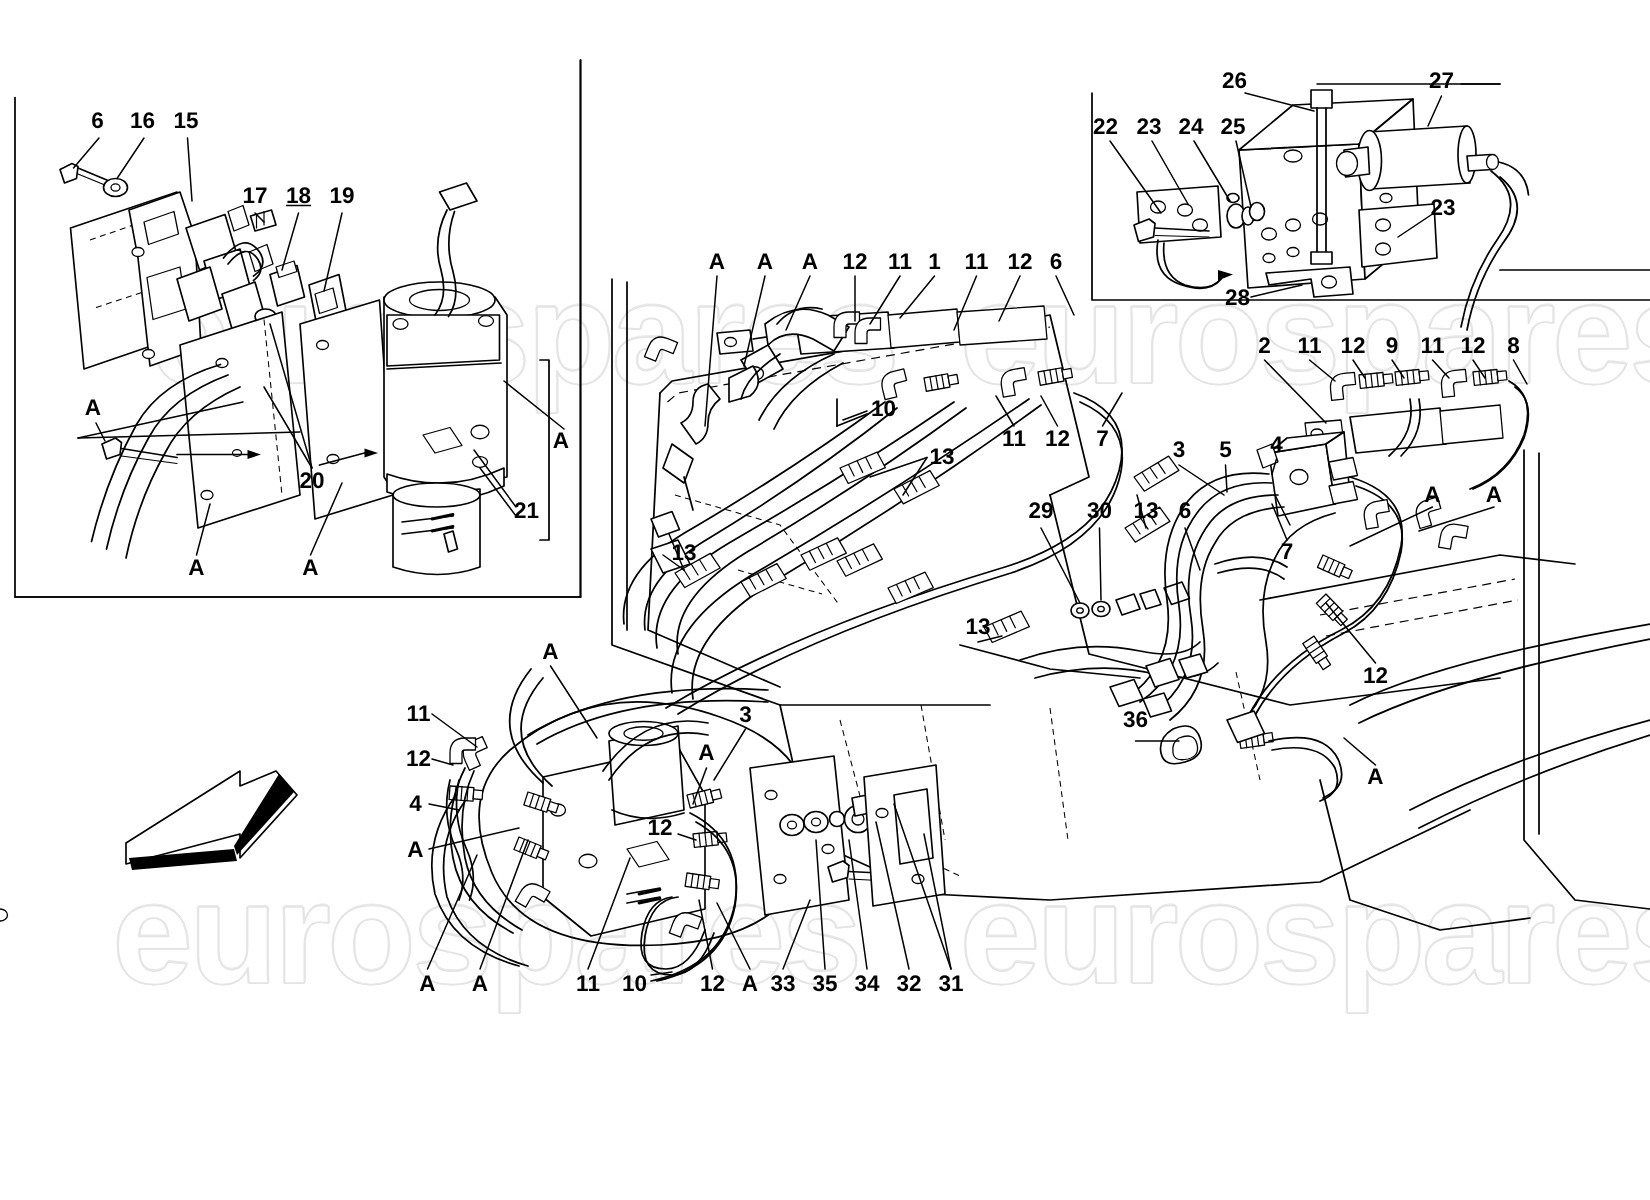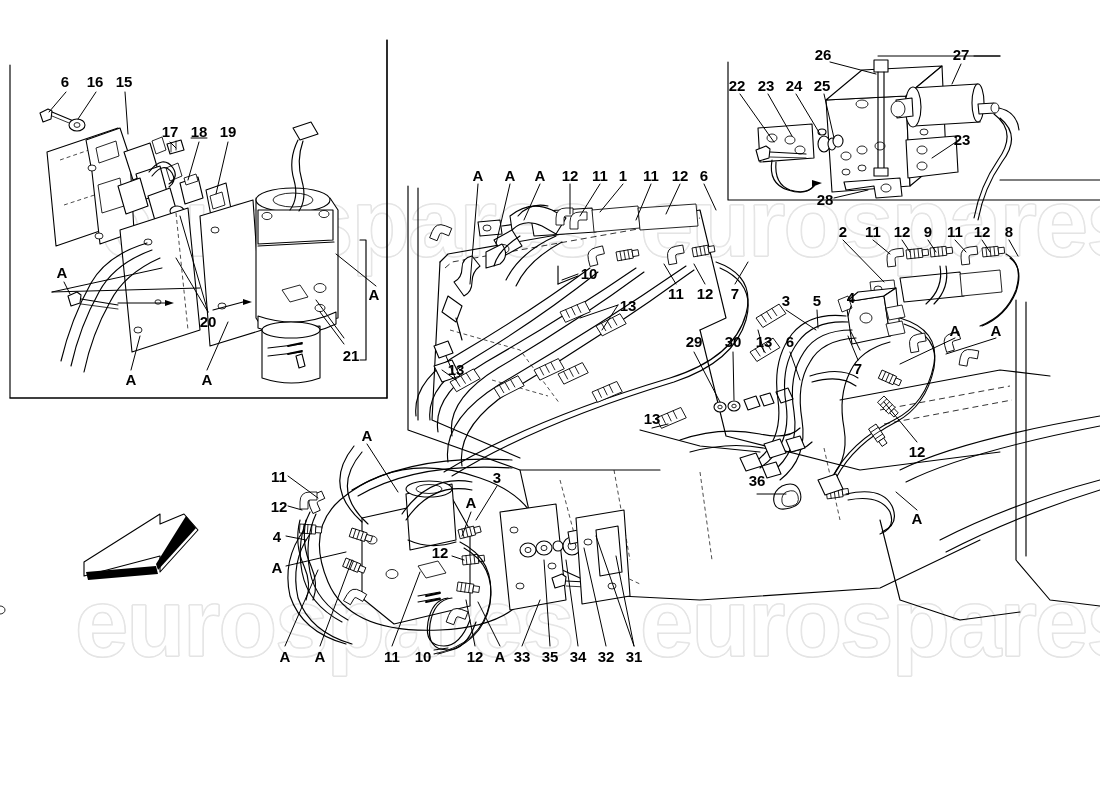--- a/index.html
+++ b/index.html
@@ -684,21 +684,21 @@
   <div id="label-layer">
       <div class="lbl" style="left: 65px; top: 81px;">6</div>
       <div class="lbl" style="left: 95px; top: 81px;">16</div>
       <div class="lbl" style="left: 124px; top: 81px;">15</div>
       <div class="lbl" style="left: 170px; top: 131px;">17</div>
       <div class="lbl" style="left: 199px; top: 131px; text-decoration: underline;">18</div>
       <div class="lbl" style="left: 228px; top: 131px;">19</div>
       <div class="lbl" style="left: 62px; top: 272px;">A</div>
       <div class="lbl" style="left: 374px; top: 294px;">A</div>
       <div class="lbl" style="left: 208px; top: 321px;">20</div>
-      <div class="lbl" style="left: 351px; top: 355px;">21</div>
+      <div class="lbl" style="left: 351px; top: 341px;">21</div>
       <div class="lbl" style="left: 131px; top: 379px;">A</div>
       <div class="lbl" style="left: 207px; top: 379px;">A</div>
       <div class="lbl" style="left: 478px; top: 175px;">A</div>
       <div class="lbl" style="left: 510px; top: 175px;">A</div>
       <div class="lbl" style="left: 540px; top: 175px;">A</div>
       <div class="lbl" style="left: 570px; top: 175px;">12</div>
       <div class="lbl" style="left: 600px; top: 175px;">11</div>
       <div class="lbl" style="left: 623px; top: 175px;">1</div>
       <div class="lbl" style="left: 651px; top: 175px;">11</div>
       <div class="lbl" style="left: 680px; top: 175px;">12</div>

